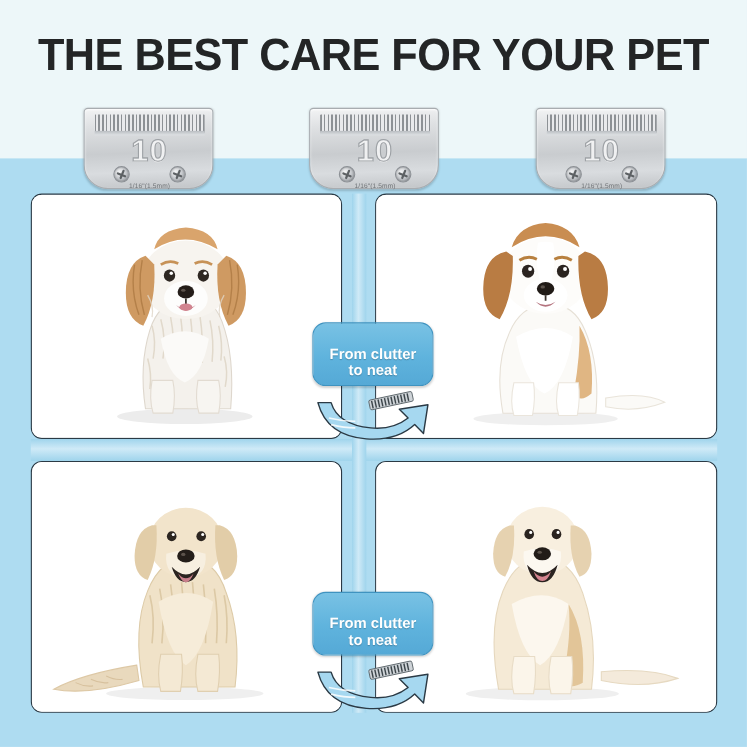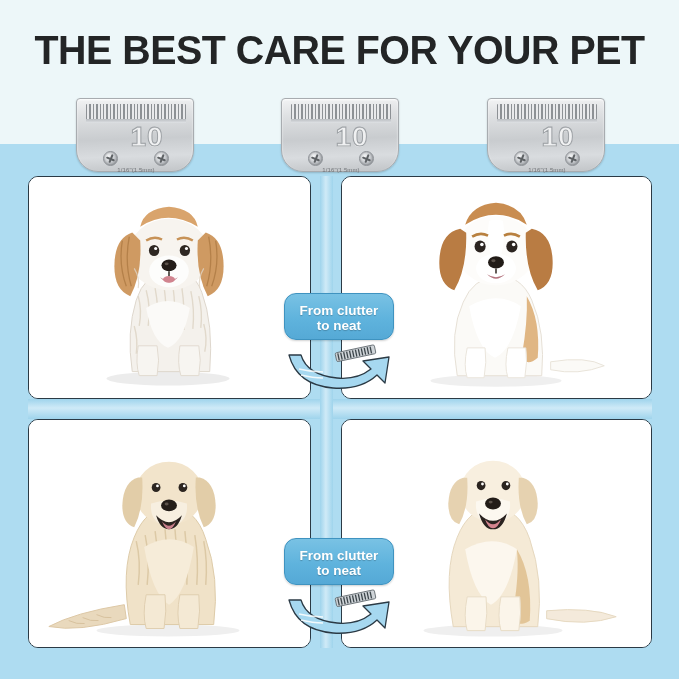--- a/index.html
+++ b/index.html
@@ -60,21 +60,21 @@
     background:repeating-linear-gradient(to right,
       #8d9195 0px,#8d9195 1.4px,
       #e9eaec 1.4px,#e9eaec 3.4px);
     border-radius:1px;
   }
   .blade-teeth:after{
     content:""; position:absolute; left:0; bottom:-2px; width:100%; height:4px;
     background:linear-gradient(to bottom,#b9bdc1,#dfe2e5);
   }
   .blade-num{
-    position:absolute; left:11px; top:22px; width:118px;
+    position:absolute; left:0; top:22px; width:118px;
     text-align:center;
     font-size:28px;
     font-weight:bold;
     letter-spacing:1px;
     color:transparent;
     -webkit-text-stroke:1px #9da1a5;
     text-shadow:0 1px 0 rgba(255,255,255,.7);
     font-family:"Liberation Sans", sans-serif;
   }
   .screw{
@@ -132,21 +132,21 @@
   }
   .t-top{ left:277px; top:293px; }
   .t-bot{ left:277px; top:538px; }
 
   .badge{
     position:relative;
     width:110px; margin:0 auto;
     background:linear-gradient(to bottom,#79c2e4 0%,#5fb3dd 55%,#55a9d6 100%);
     border:1.2px solid #3f93c0;
     border-radius:12px;
-    padding:9px 4px 6px;
+    padding:20px 4px 6px;
     text-align:center;
     color:#ffffff;
     font-size:13.5px;
     line-height:15px;
     font-weight:bold;
     text-shadow:0 1px 1px rgba(0,0,0,.22);
     box-shadow:0 1px 2px rgba(0,0,0,.18);
     font-family:"Liberation Sans", sans-serif;
   }
   .arrow-wrap{

